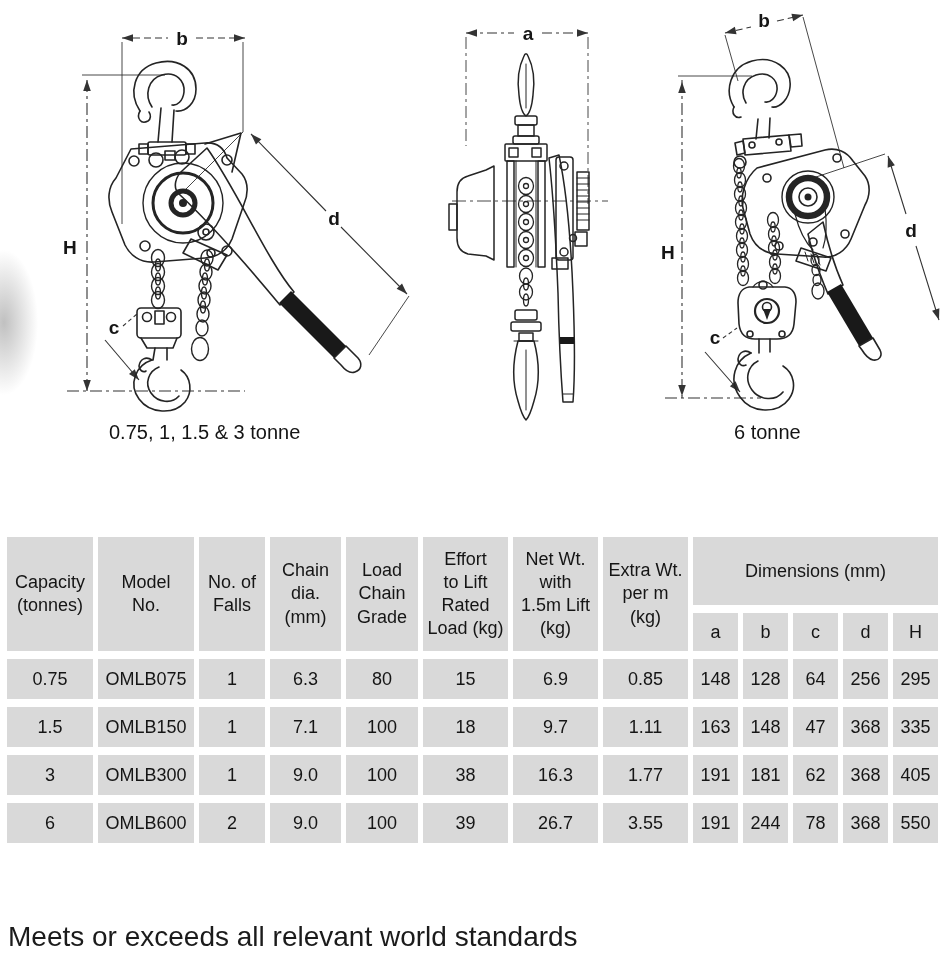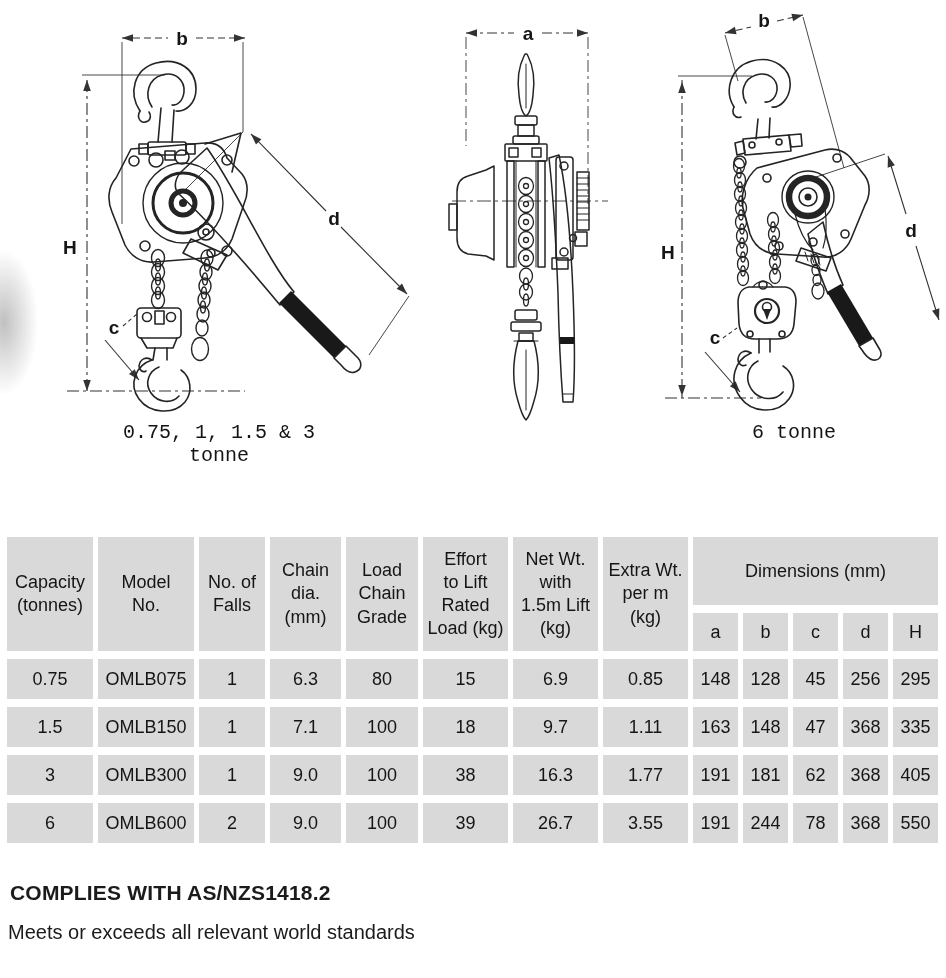--- a/index.html
+++ b/index.html
@@ -2,34 +2,34 @@
 <html><head>
 <meta charset="utf-8">
 <style>
   html,body{margin:0;padding:0;background:#ffffff;}
   body{width:946px;height:978px;position:relative;overflow:hidden;
        font-family:"Liberation Sans","DejaVu Sans",sans-serif;color:#1b1b1b;}
   .page{position:absolute;inset:0;}
   .artifact{position:absolute;left:-30px;top:250px;width:68px;height:145px;
     background:radial-gradient(closest-side,rgba(90,90,90,.38),rgba(90,90,90,0));}
   .fig{position:absolute;}
-  .fig-caption{position:absolute;font-size:20px;text-align:center;color:#141414;font-family:Liberation Mono, monospace;}
+  .fig-caption{position:absolute;font-size:20px;text-align:left;color:#141414;}
   svg text.dim{font-family:"Liberation Sans",sans-serif;font-size:19px;font-weight:bold;fill:#161616;}
   
   table.spec{position:absolute;left:2px;top:529px;border-collapse:separate;border-spacing:5px 8px;table-layout:fixed;}
   table.spec th,table.spec td{background:#d9d9d9;font-weight:normal;text-align:center;vertical-align:middle;
     font-size:18px;padding:0;color:#151515;}
   th.head{vertical-align:top;padding-top:14px;white-space:pre-line;line-height:1.28;}
   th.dimgroup{height:68px;font-size:18px;}
   th.sub{height:38px;font-size:19px;}
   td.cell{height:40px;}
   td.model{font-weight:bold;margin-left:20px;}
   
   .compliance{position:absolute;left:10px;top:881px;font-size:21px;font-weight:bold;letter-spacing:.2px;}
-  .tagline{position:absolute;left:8px;top:921px;font-size:20px;}
+  .tagline{position:absolute;left:8px;top:921px;font-size:28px;}
 </style>
 </head>
 <body>
 
 <div class="page">
   <div class="artifact"></div>
 
   <svg class="fig" style="left:55px;top:8px" width="365" height="405" viewBox="0 0 365 405">
 
     <g stroke="#333" stroke-width="1.1" fill="none">
@@ -383,21 +383,21 @@
       <td class="cell">0.75</td>
       <td class="cell model">OMLB075</td>
       <td class="cell">1</td>
       <td class="cell">6.3</td>
       <td class="cell">80</td>
       <td class="cell">15</td>
       <td class="cell">6.9</td>
       <td class="cell">0.85</td>
       <td class="cell">148</td>
       <td class="cell">128</td>
-      <td class="cell">45</td>
+      <td class="cell">64</td>
       <td class="cell">256</td>
       <td class="cell">295</td>
     </tr>
     <tr>
       <td class="cell">1.5</td>
       <td class="cell model">OMLB150</td>
       <td class="cell">1</td>
       <td class="cell">7.1</td>
       <td class="cell">100</td>
       <td class="cell">18</td>
@@ -435,15 +435,14 @@
       <td class="cell">3.55</td>
       <td class="cell">191</td>
       <td class="cell">244</td>
       <td class="cell">78</td>
       <td class="cell">368</td>
       <td class="cell">550</td>
     </tr>
   </tbody>
     </table>
 
-  <div class="compliance">COMPLIES WITH AS/NZS1418.2</div>
   <div class="tagline">Meets or exceeds all relevant world standards</div>
 </div>
 
 </body></html>

